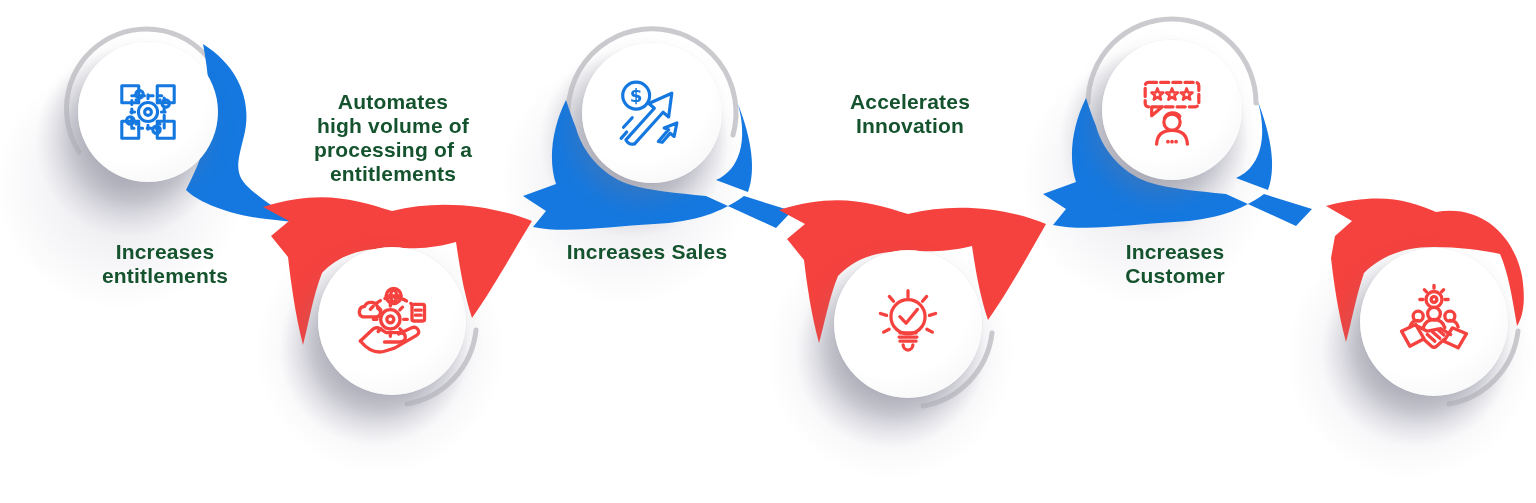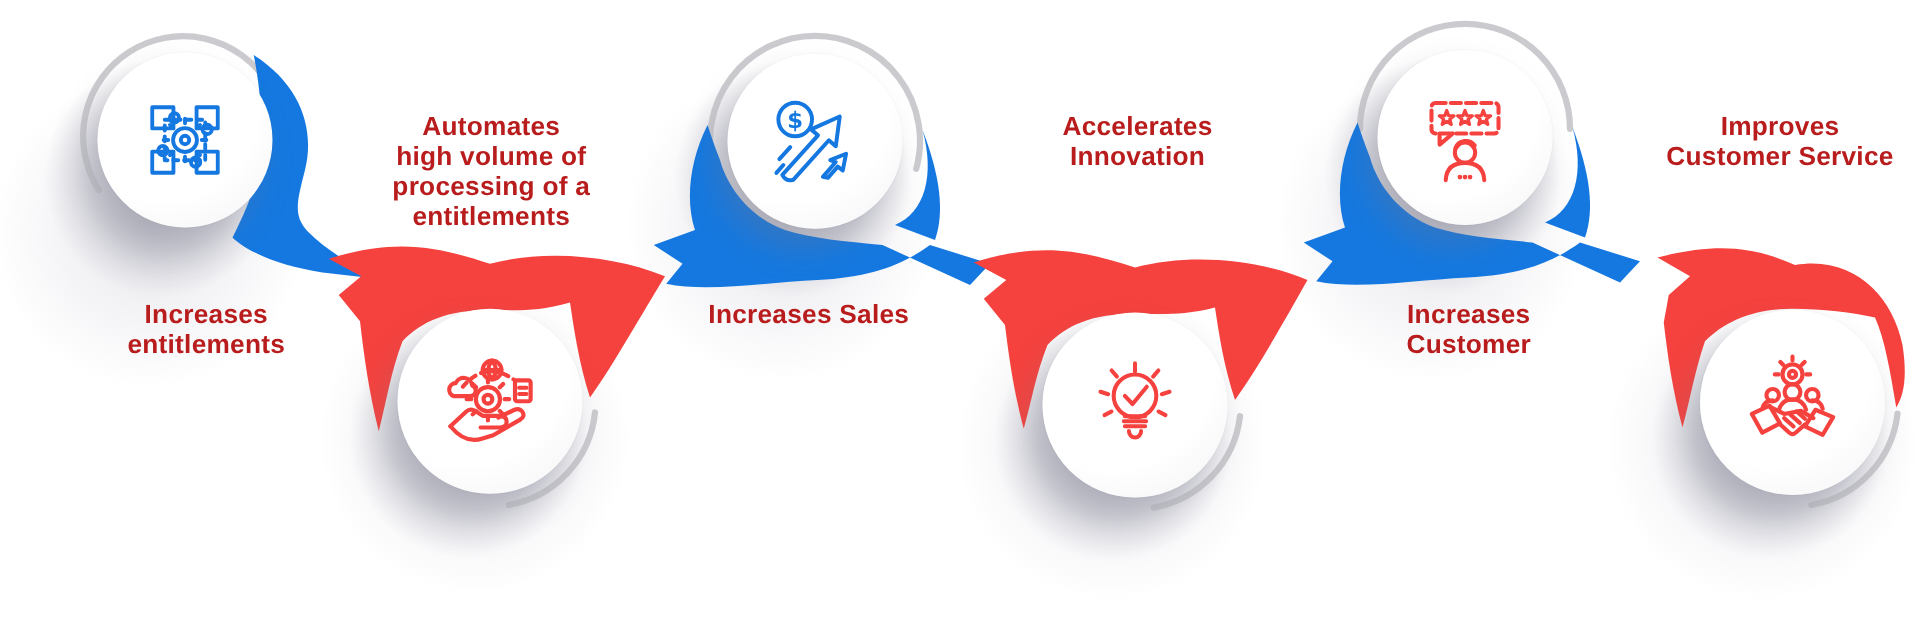--- a/index.html
+++ b/index.html
@@ -13,21 +13,21 @@
   .cshadow{position:absolute;width:210px;height:210px;border-radius:50%;
     background:radial-gradient(circle,rgba(122,122,142,.42) 0%,rgba(122,122,142,.24) 40%,rgba(122,122,142,0) 64%);}
   #ribbons{position:absolute;left:0;top:0;}
   .circle{position:absolute;border-radius:50%;
     background:radial-gradient(circle at 38% 30%,#ffffff 58%,#f2f2f5 100%);
     box-shadow:-10px 16px 26px rgba(118,118,138,.32),0 0 0 1px rgba(0,0,0,.02);
     display:flex;align-items:center;justify-content:center;}
   .circle.top{width:140px;height:140px;}
   .circle.bottom{width:148px;height:148px;}
   .label{position:absolute;width:210px;text-align:center;
-    color:#b91c1c;font-weight:bold;font-size:21px;line-height:24px;letter-spacing:.2px;}
+    color:#14532d;font-weight:bold;font-size:21px;line-height:24px;letter-spacing:.2px;}
   .label div{white-space:nowrap;}
   .icon{display:block;}
 </style>
 </head>
 <body>
 
 <div id="canvas">
 
   <div class="halo" style="left:-10px;top:55px"></div>
   <div class="halo" style="left:250px;top:220px"></div>
@@ -190,20 +190,14 @@
     <div>Accelerates</div>
     <div>Innovation</div>
     <div></div>
     <div></div>
   </div>
   <div class="label" style="left:1070px;top:240px">
     <div>Increases</div>
     <div>Customer</div>
     <div></div>
   </div>
-  <div class="label" style="left:1319px;top:90px">
-    <div>Improves</div>
-    <div>Customer Service</div>
-    <div></div>
-    <div></div>
-  </div>
 
 </div>
 
 </body></html>

